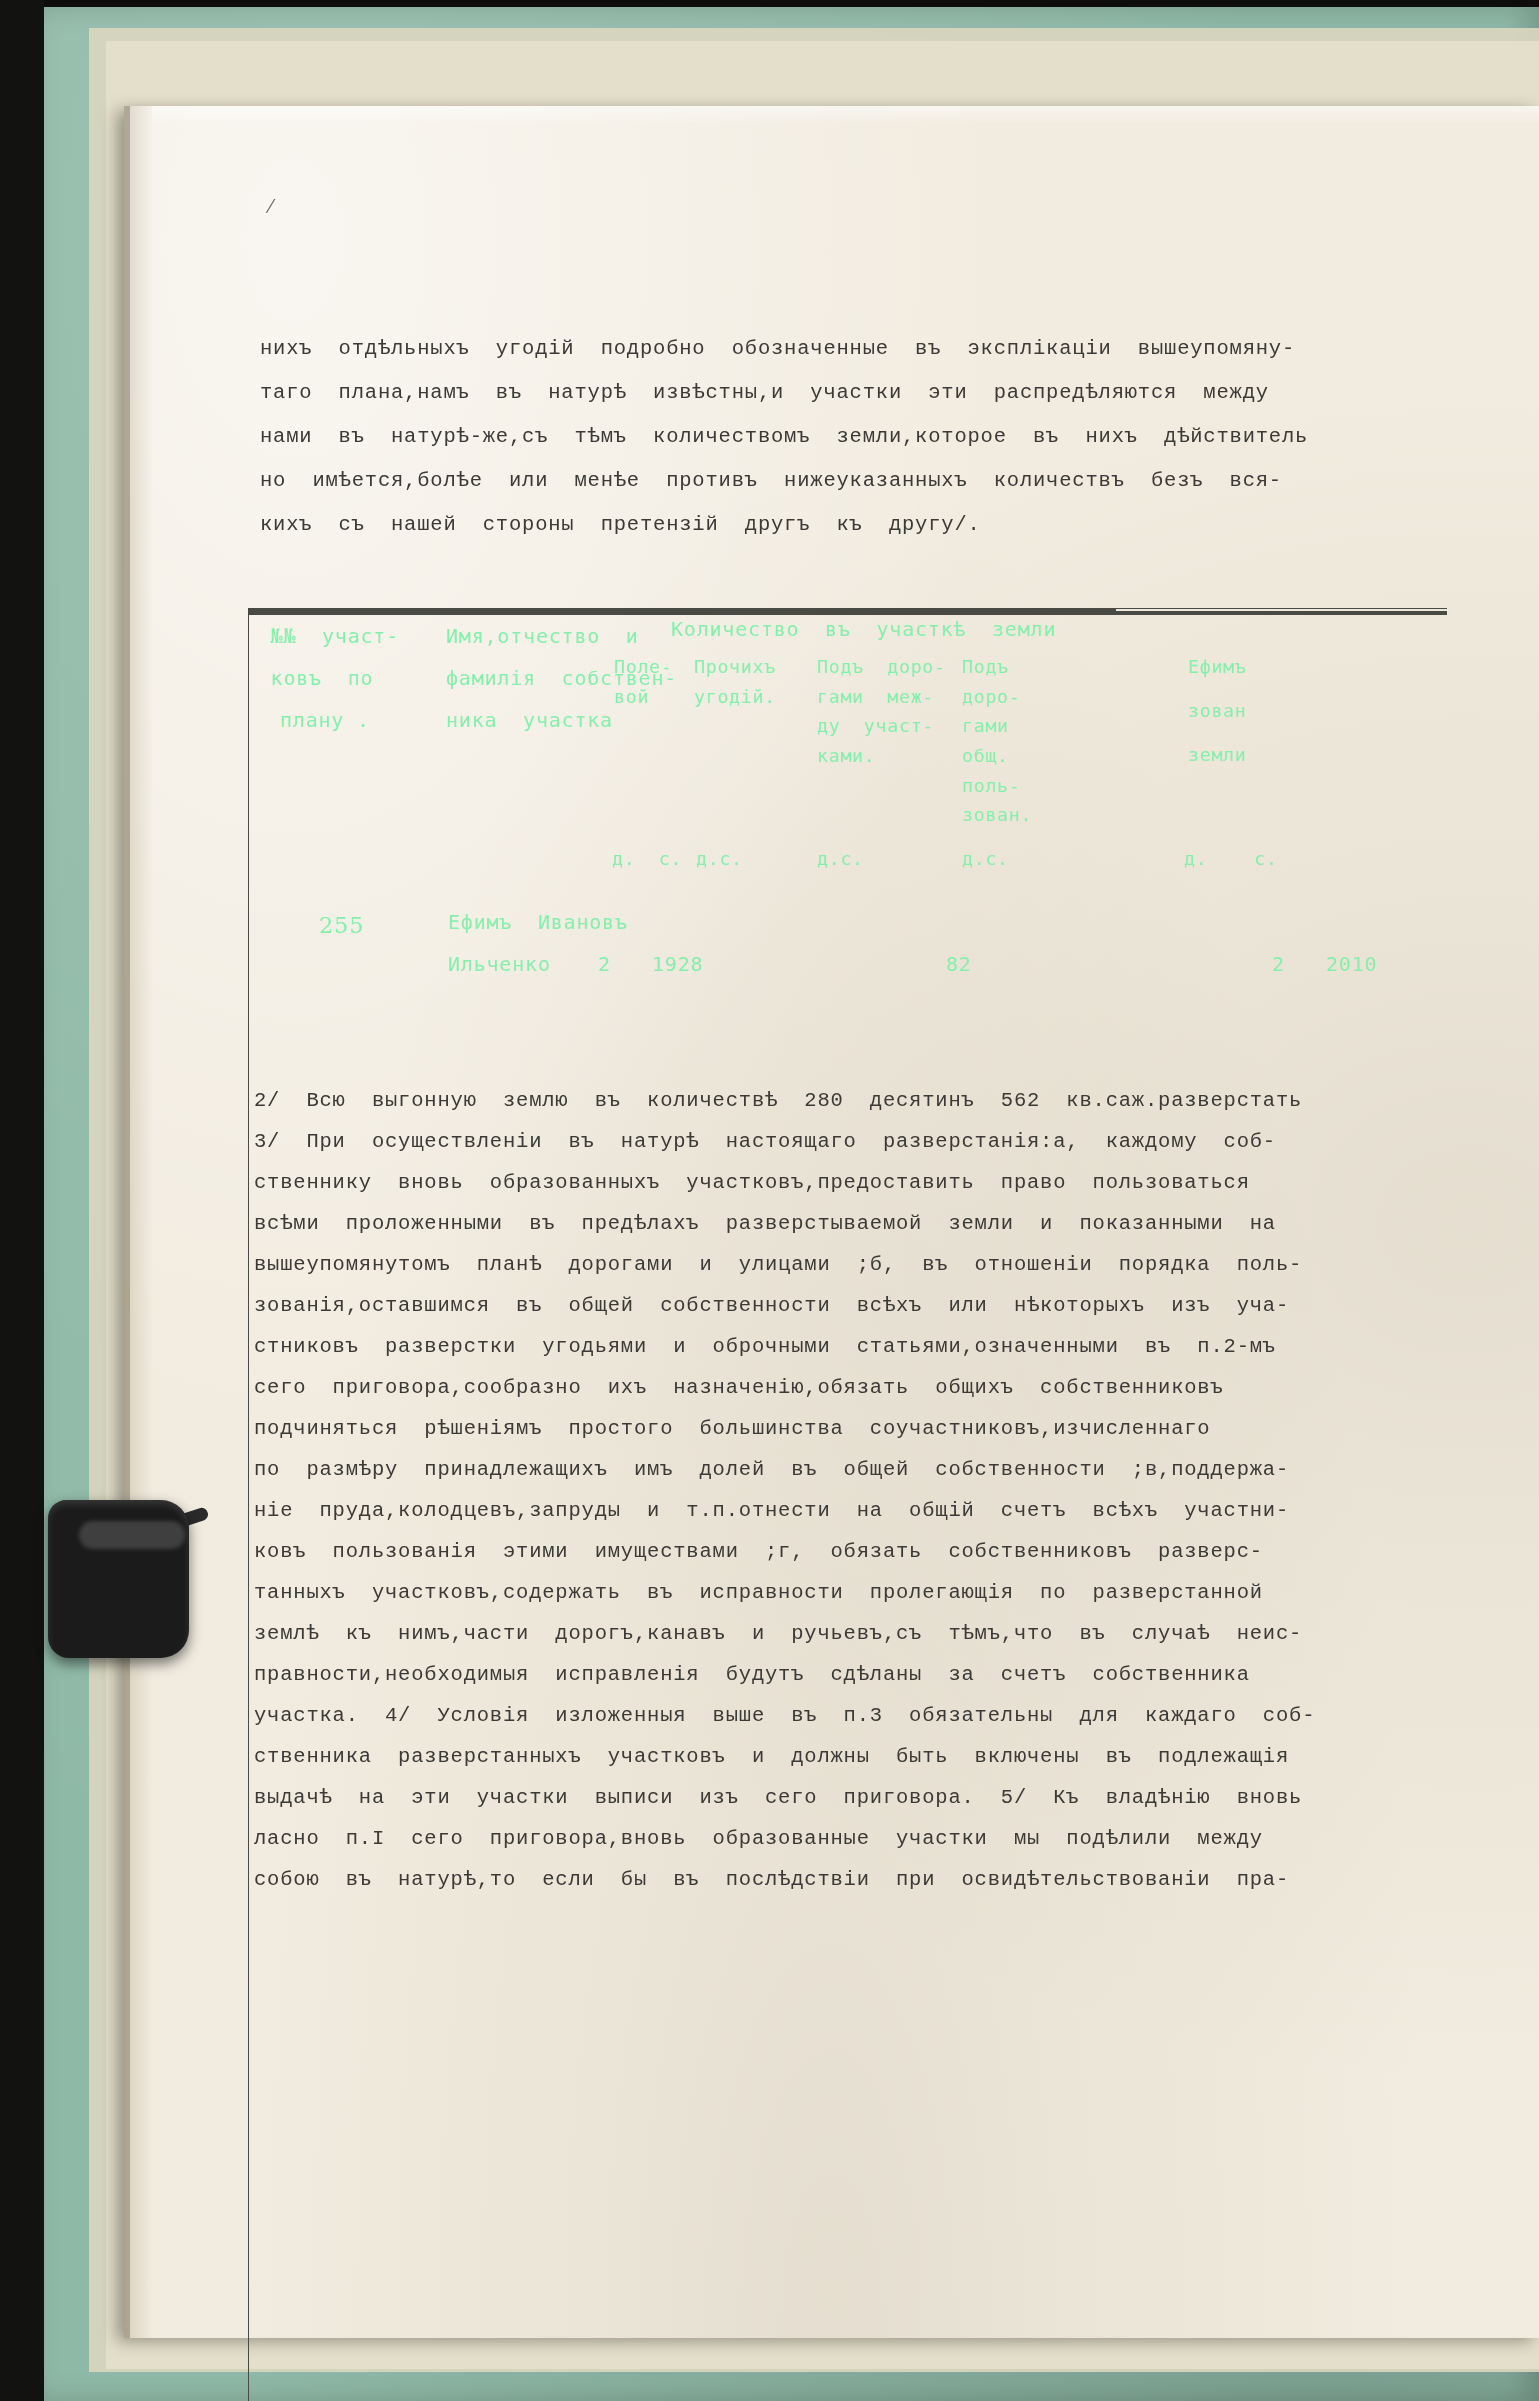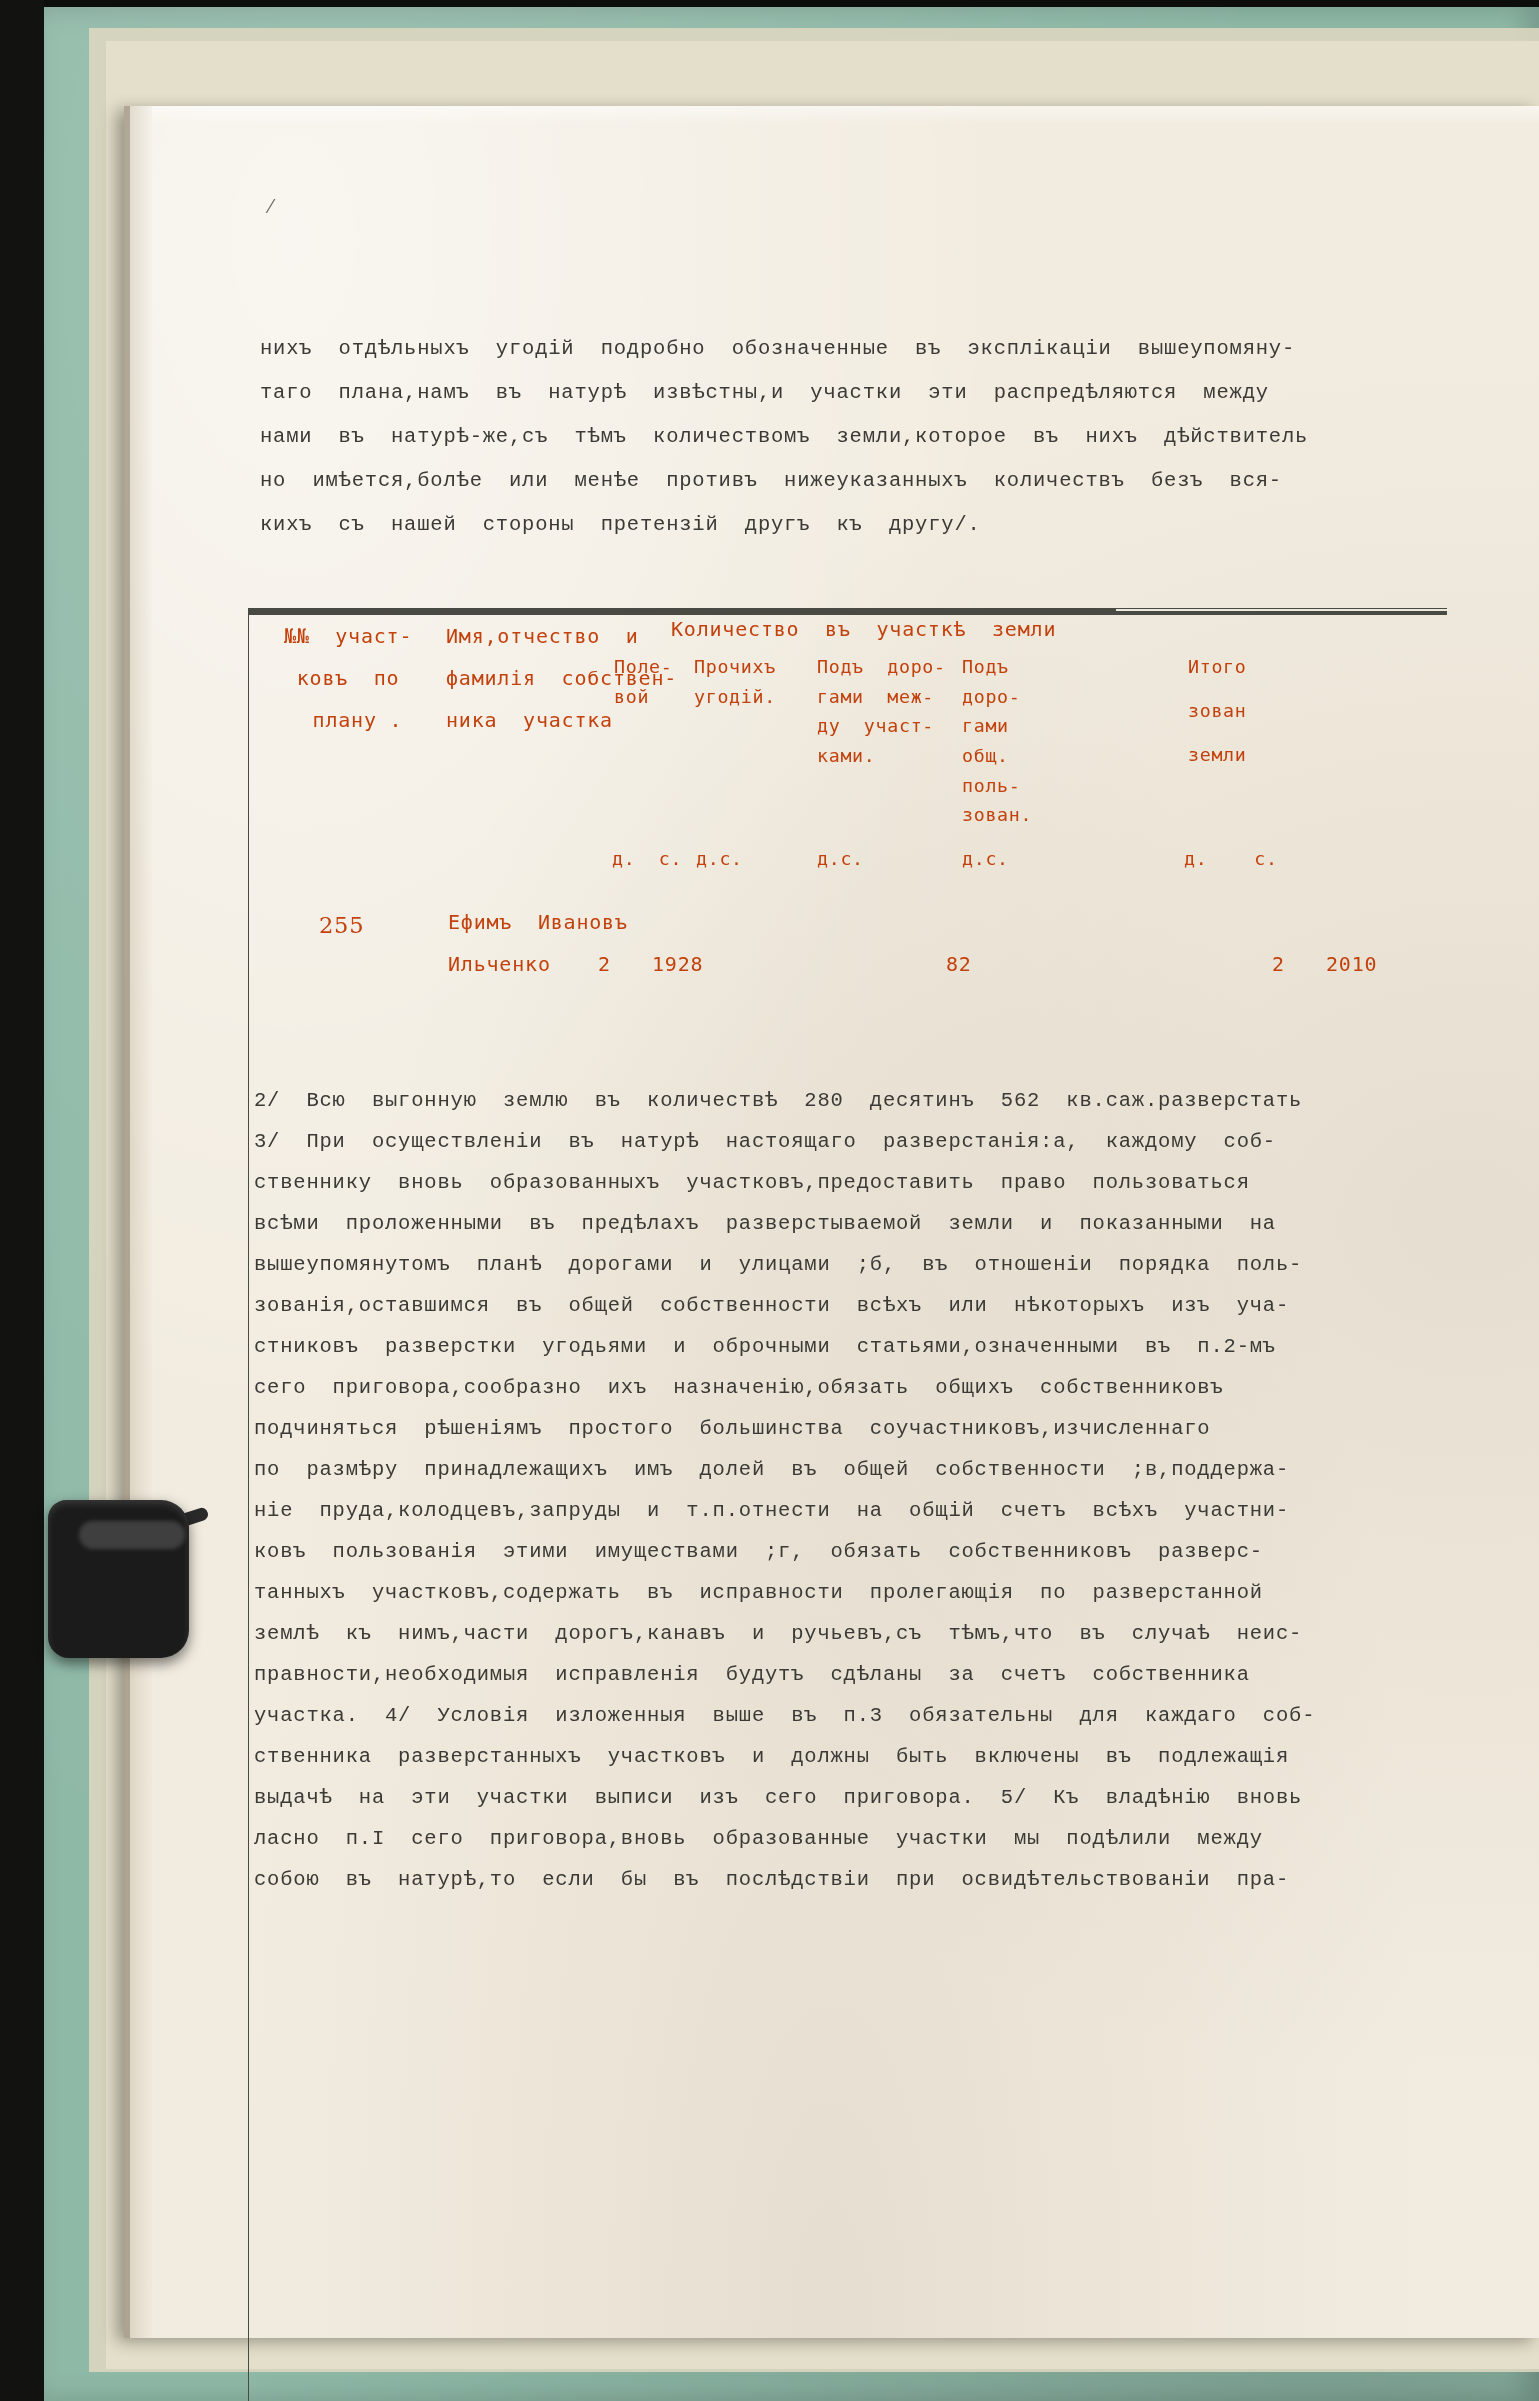--- a/index.html
+++ b/index.html
@@ -145,27 +145,26 @@
   .tbl {
     position: absolute;
     left: 248px; top: 608px;
     width: 1199px; height: 423px;
   }
   .vrule { width: 1.4px; background: #4a4a44; }
   .hrule { height: 1.4px; background: #4a4a44; }
 
   .cell {
     position: absolute;
-    color: #c2410c;
+    color: #86efac;
     font-size: 20px;
     letter-spacing: 0.8px;
     white-space: pre;
     line-height: 30px;
     font-family: "DejaVu Sans Mono", monospace;
-    text-align: center;
   }
   .cell.small { font-size: 18.3px; letter-spacing: 0.7px; line-height: 27px; margin-left: 20px; }
 
   .serif-num {
     font-family: "DejaVu Serif", serif;
     font-size: 22.6px;
     letter-spacing: 0.7px;
   }
 
   
@@ -237,21 +236,21 @@
     <div class="cell small" style="left:549px; top:104px;">ду  участ-</div>
     <div class="cell small" style="left:549px; top:134px;">ками.</div>
 
     <div class="cell small" style="left:694px; top:45px;">Подъ</div>
     <div class="cell small" style="left:694px; top:75px;">доро-</div>
     <div class="cell small" style="left:694px; top:104px;">гами</div>
     <div class="cell small" style="left:694px; top:134px;">общ.</div>
     <div class="cell small" style="left:694px; top:164px;">поль-</div>
     <div class="cell small" style="left:694px; top:193px;">зован.</div>
 
-    <div class="cell small" style="left:920px; top:45px;">Итого</div>
+    <div class="cell small" style="left:920px; top:45px;">Ефимъ</div>
     <div class="cell small" style="left:920px; top:89px;">зован</div>
     <div class="cell small" style="left:920px; top:133px;">земли</div>
 
     <div class="cell small" style="left:344px; top:237px;">д.  с.</div>
     <div class="cell small" style="left:428px; top:237px;">д.с.</div>
     <div class="cell small" style="left:549px; top:237px;">д.с.</div>
     <div class="cell small" style="left:694px; top:237px;">д.с.</div>
     <div class="cell small" style="left:916px; top:237px;">д.    с.</div>
 
     <div class="cell serif-num" style="left:71px; top:302px;">255</div>

